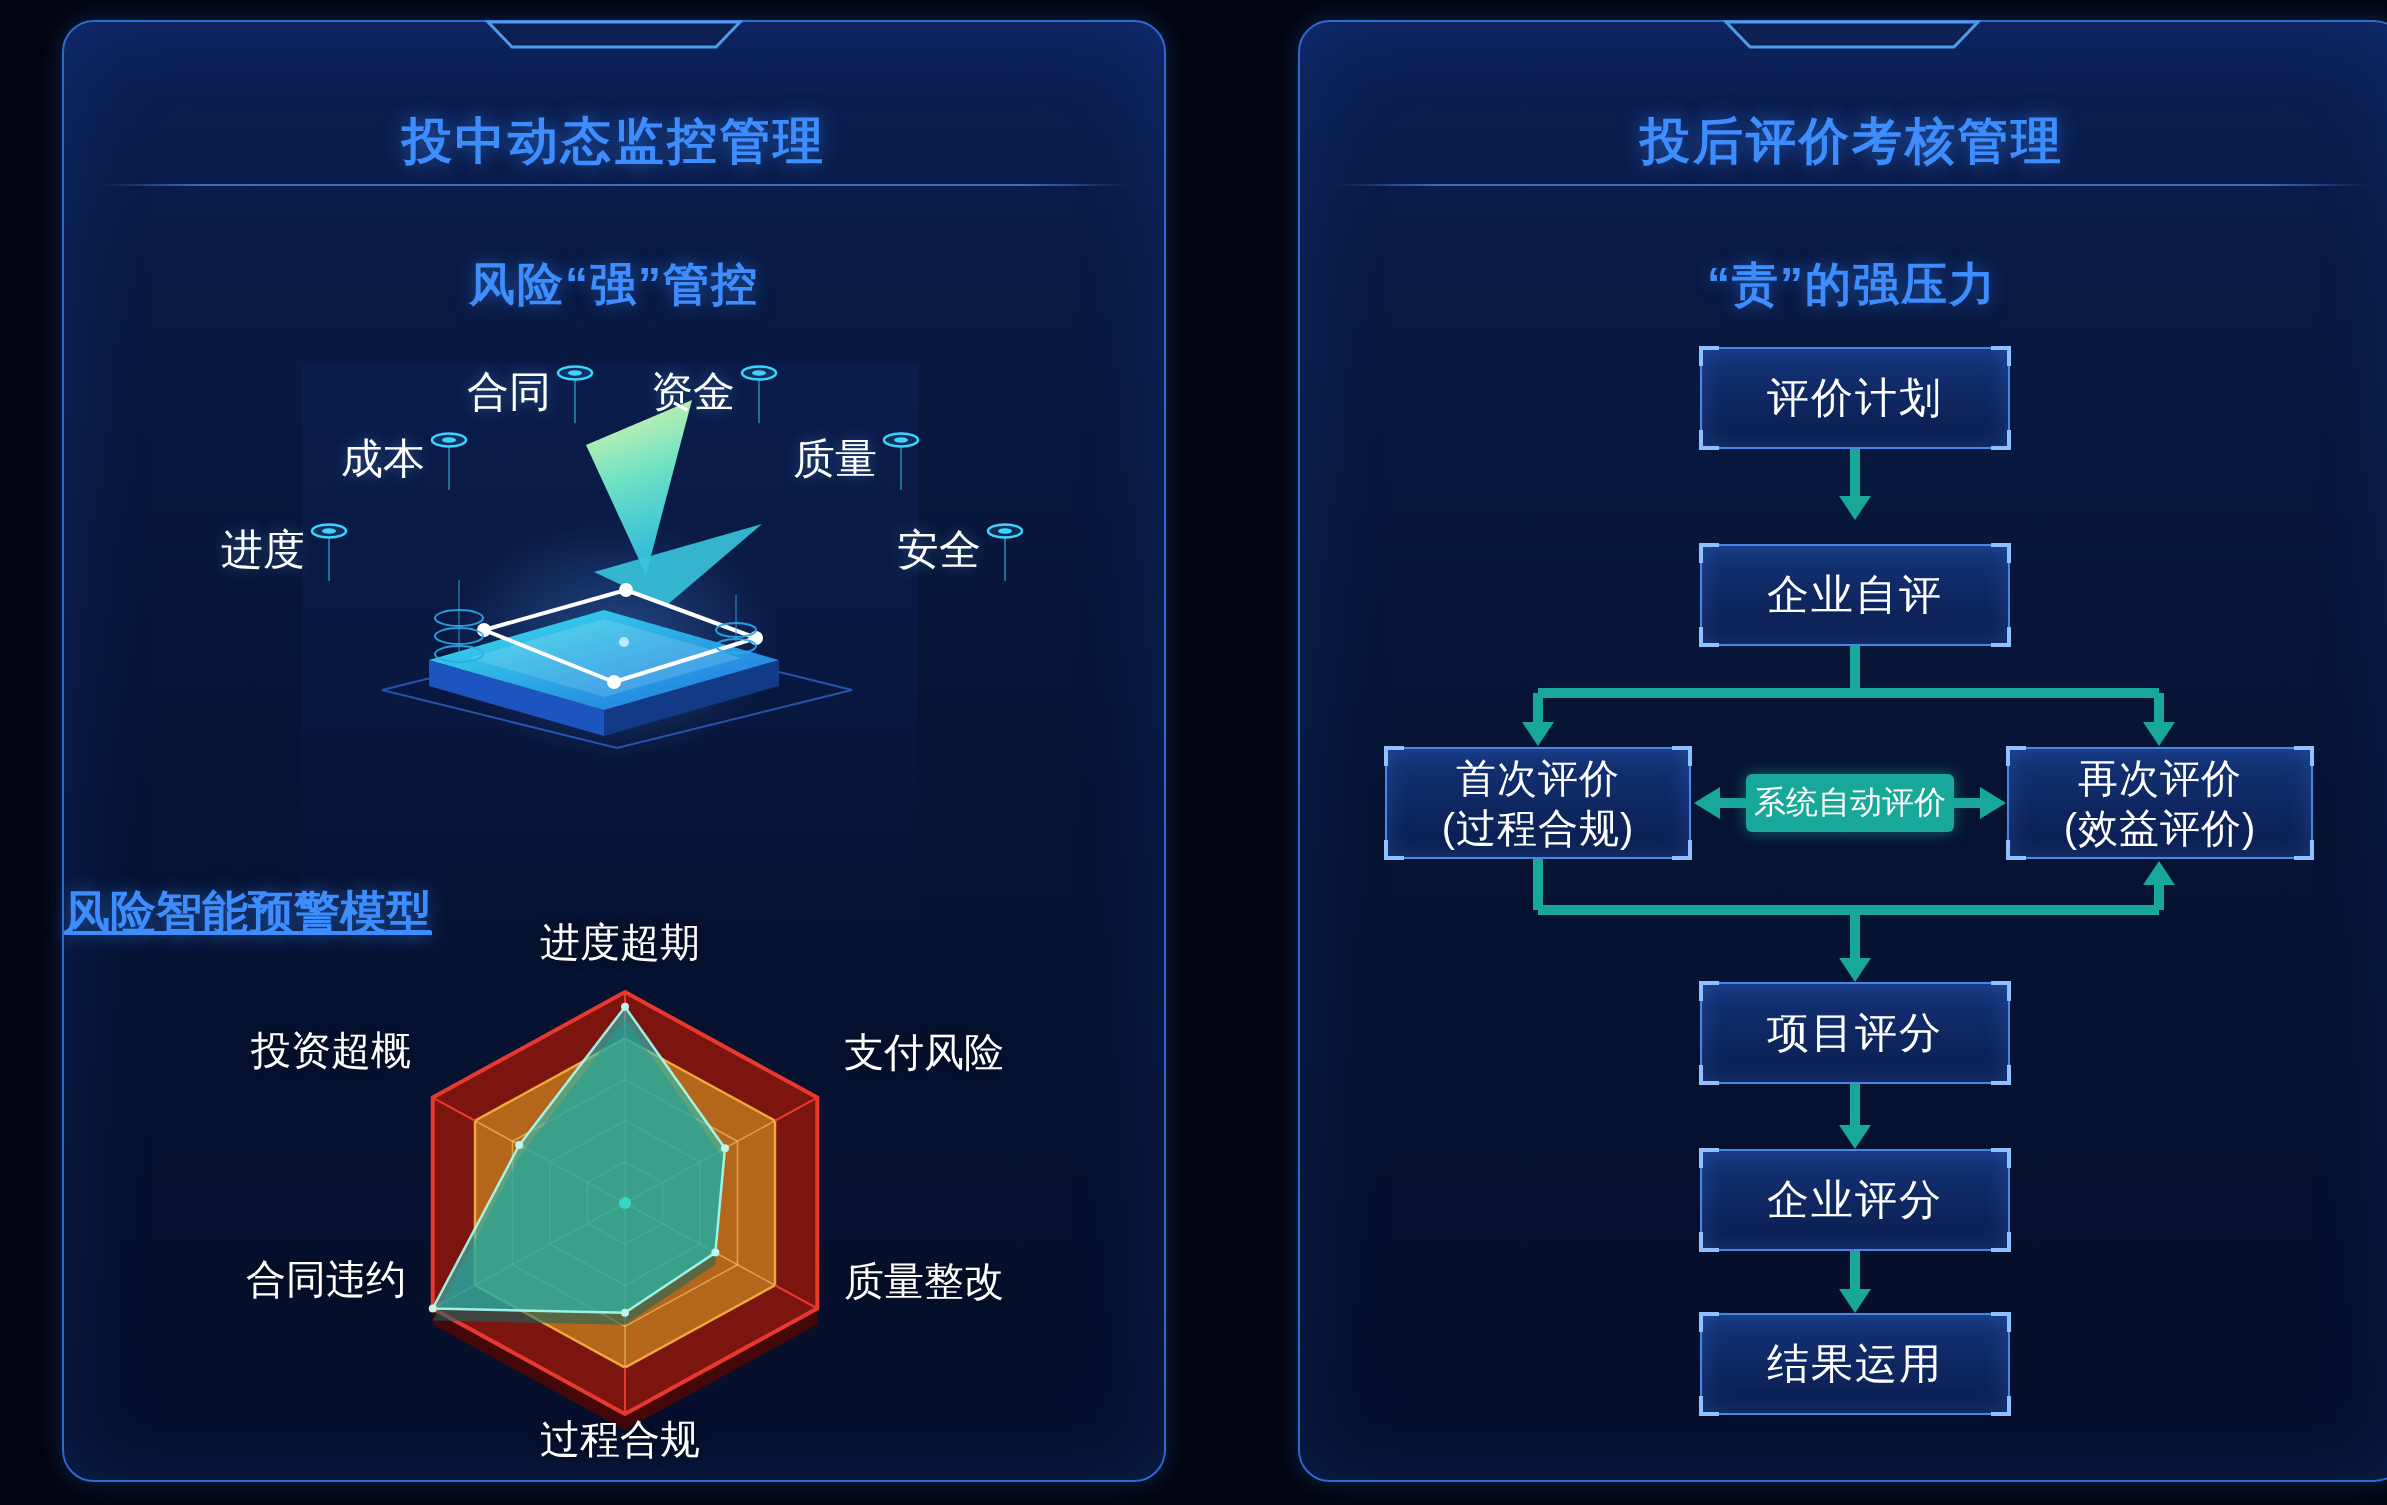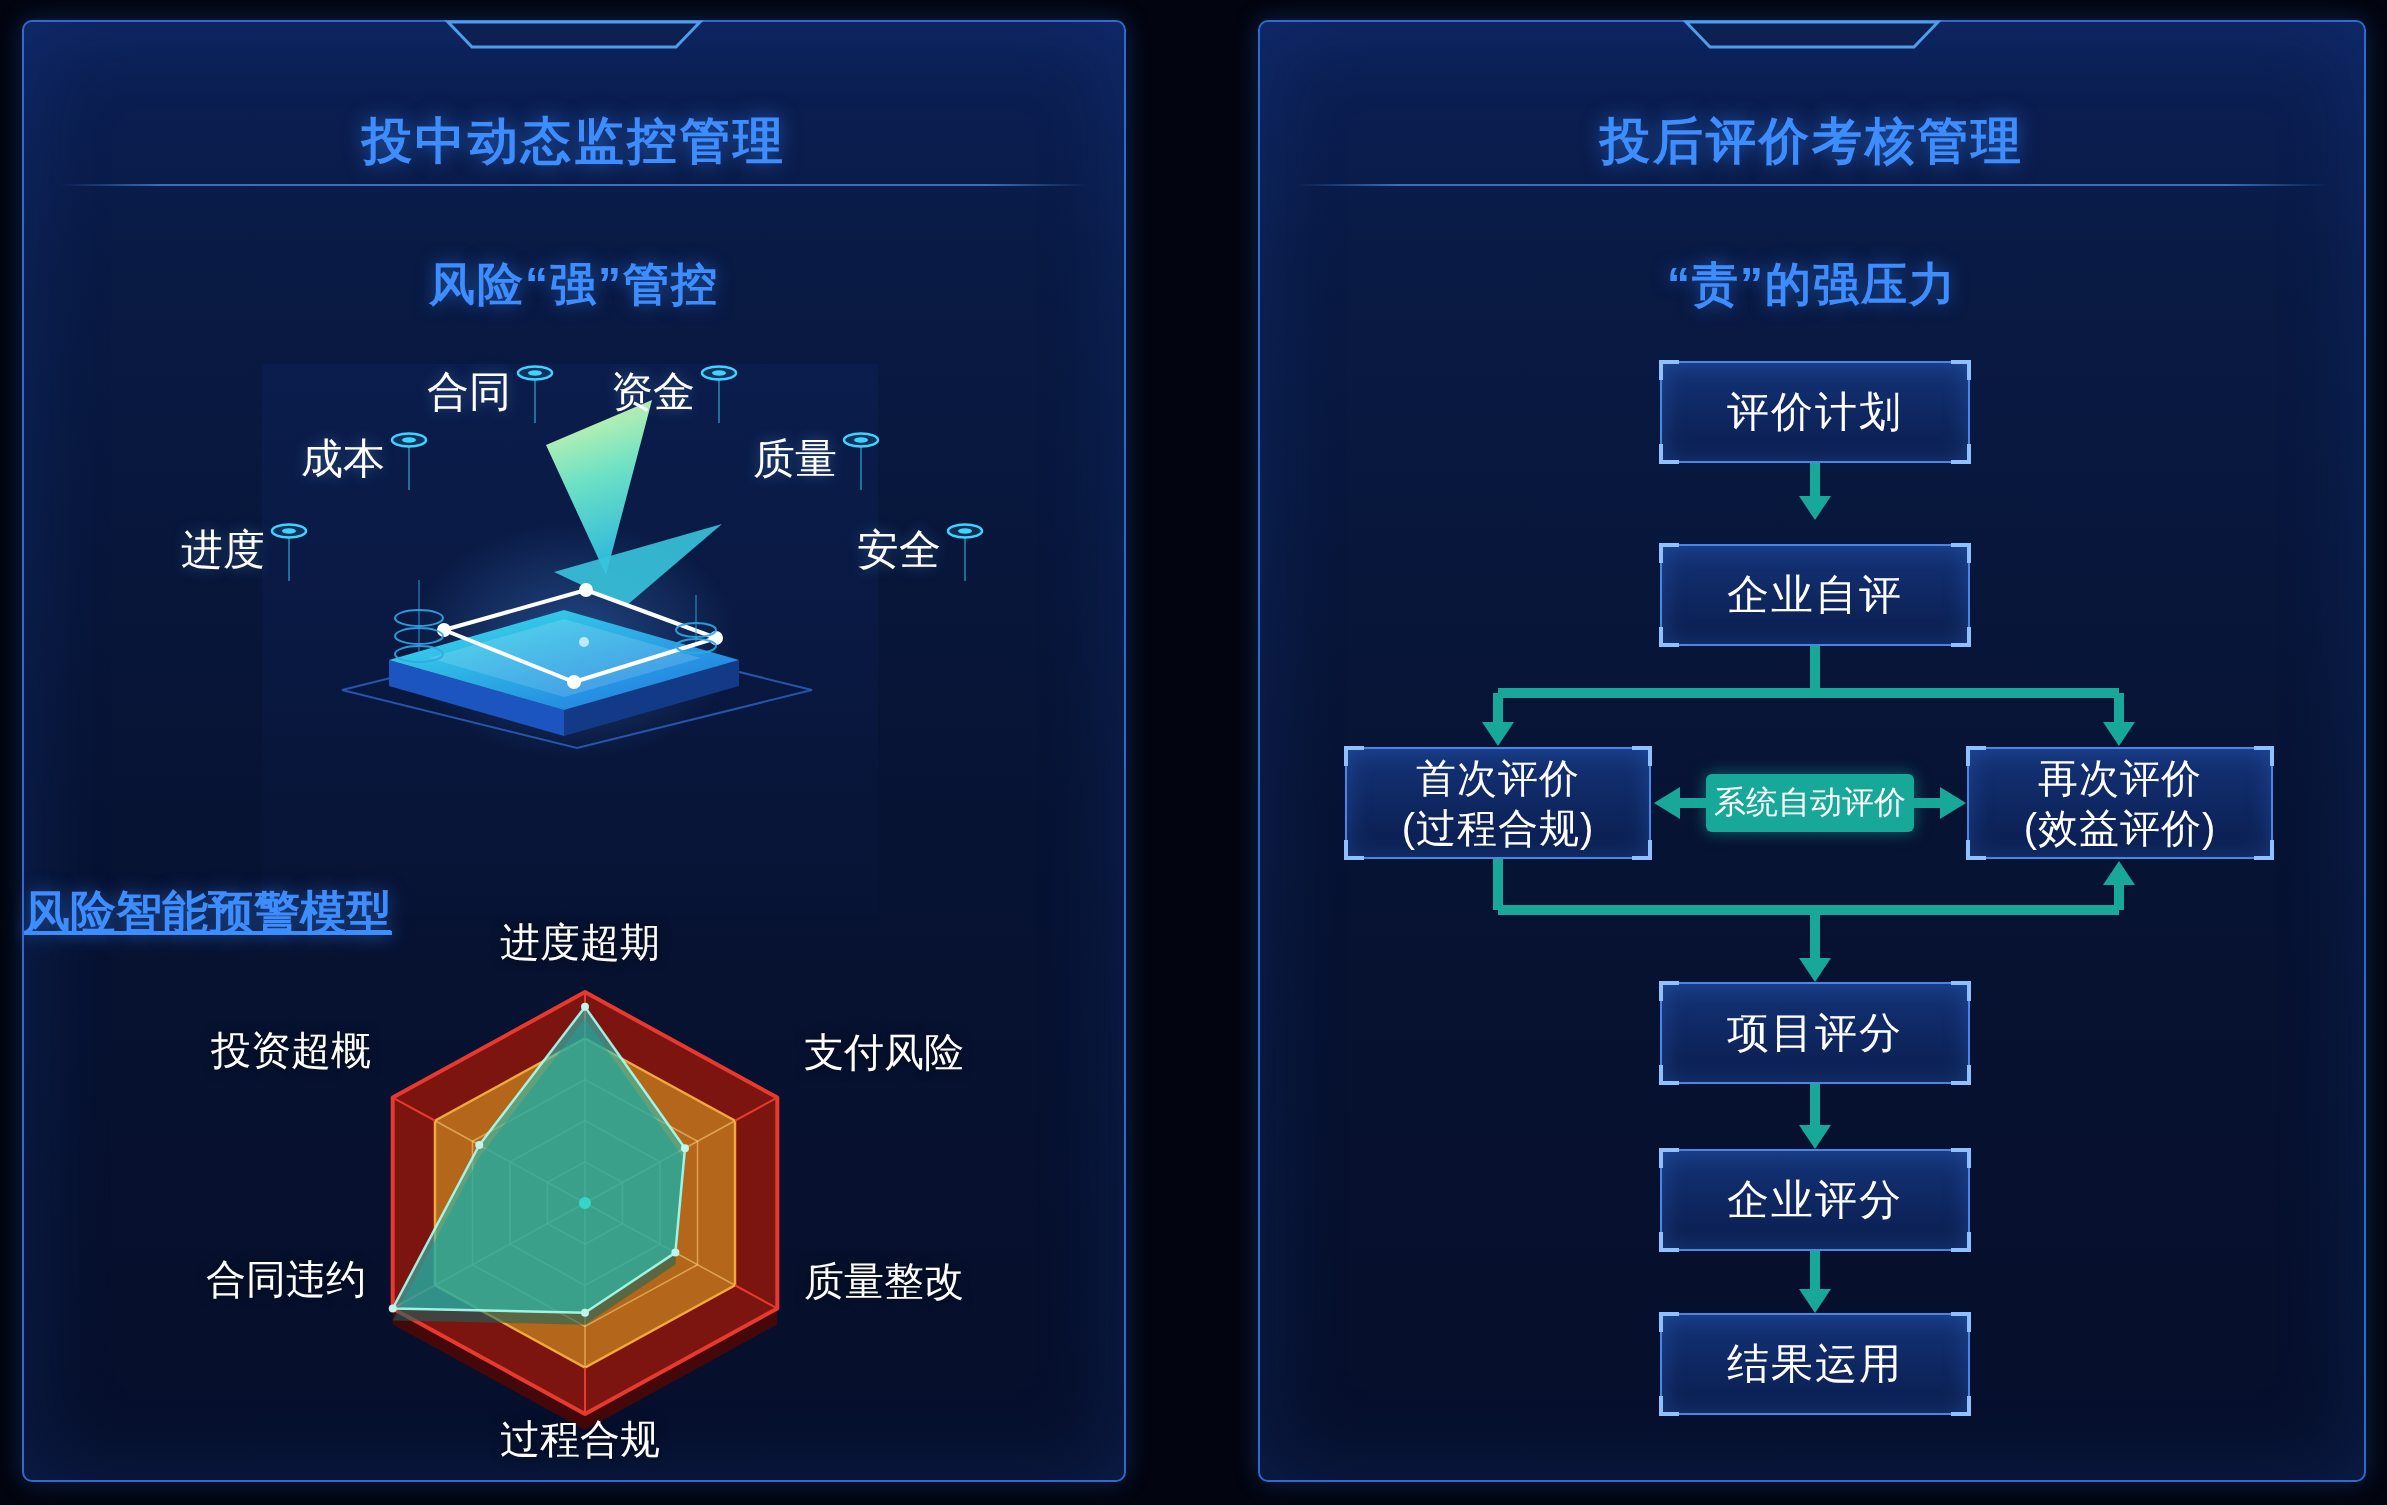--- a/index.html
+++ b/index.html
@@ -2,22 +2,22 @@
 <html><head>
 <meta charset="utf-8">
 <style>
   * { margin:0; padding:0; box-sizing:border-box; }
   html,body { width:2387px; height:1505px; background:#02050f; overflow:hidden;
               font-family:"Liberation Sans","DejaVu Sans",sans-serif; }
   body { position:relative; }
 
   .panel { position:absolute; top:20px; height:1462px;
     background: linear-gradient(180deg,#0c2057 0%,#091a44 16%,#071333 55%,#060f2b 100%);
-    border:2px solid #2e6ad2; border-radius:10px;
-    box-shadow: 0 0 26px rgba(42,104,216,0.30), inset 0 0 90px rgba(40,100,220,0.18); }
+    border:2px solid #2e6ad2; border-radius:32px;
+    box-shadow: 0 0 26px rgba(42,104,216,0.30), inset 0 0 90px rgba(40,100,220,0.18); margin-left: 40px; }
   .panel-left  { left:22px;  width:1104px; }
   .panel-right { left:1258px; width:1108px; }
 
   .panel-tab { position:absolute; top:-2px; left:50%; transform:translateX(-50%); }
 
   .panel-title { position:absolute; top:86px; left:0; width:100%; text-align:center;
     font-size:50px; font-weight:700; color:#3e8dff; letter-spacing:3px;
     text-shadow:0 0 20px rgba(62,141,255,0.55); }
 
   .panel-divider { position:absolute; top:162px; left:36px; right:36px; height:2px;
@@ -242,21 +242,21 @@
       <polygon points="843,700 875,700 859,724"></polygon>
       <polygon points="420,765 420,797 394,781"></polygon>
       <polygon points="680,765 680,797 706,781"></polygon>
       <polygon points="843,863 875,863 859,839"></polygon>
       <polygon points="539,936 571,936 555,960"></polygon>
       <polygon points="539,1103 571,1103 555,1127"></polygon>
       <polygon points="539,1267 571,1267 555,1291"></polygon>
     </g>
   </svg>
 
-  <div class="flow-box" style="left:400px; top:339px;">
+  <div class="flow-box" style="left:400px; top:325px;">
     <span>评价计划</span>
     <i class="corners"></i>
   </div>
   <div class="flow-box" style="left:400px; top:522px;">
     <span>企业自评</span>
     <i class="corners"></i>
   </div>
 
   <div class="flow-box wide" style="left:85px; top:725px;text-align:center;">
     <span>首次评价</span>

